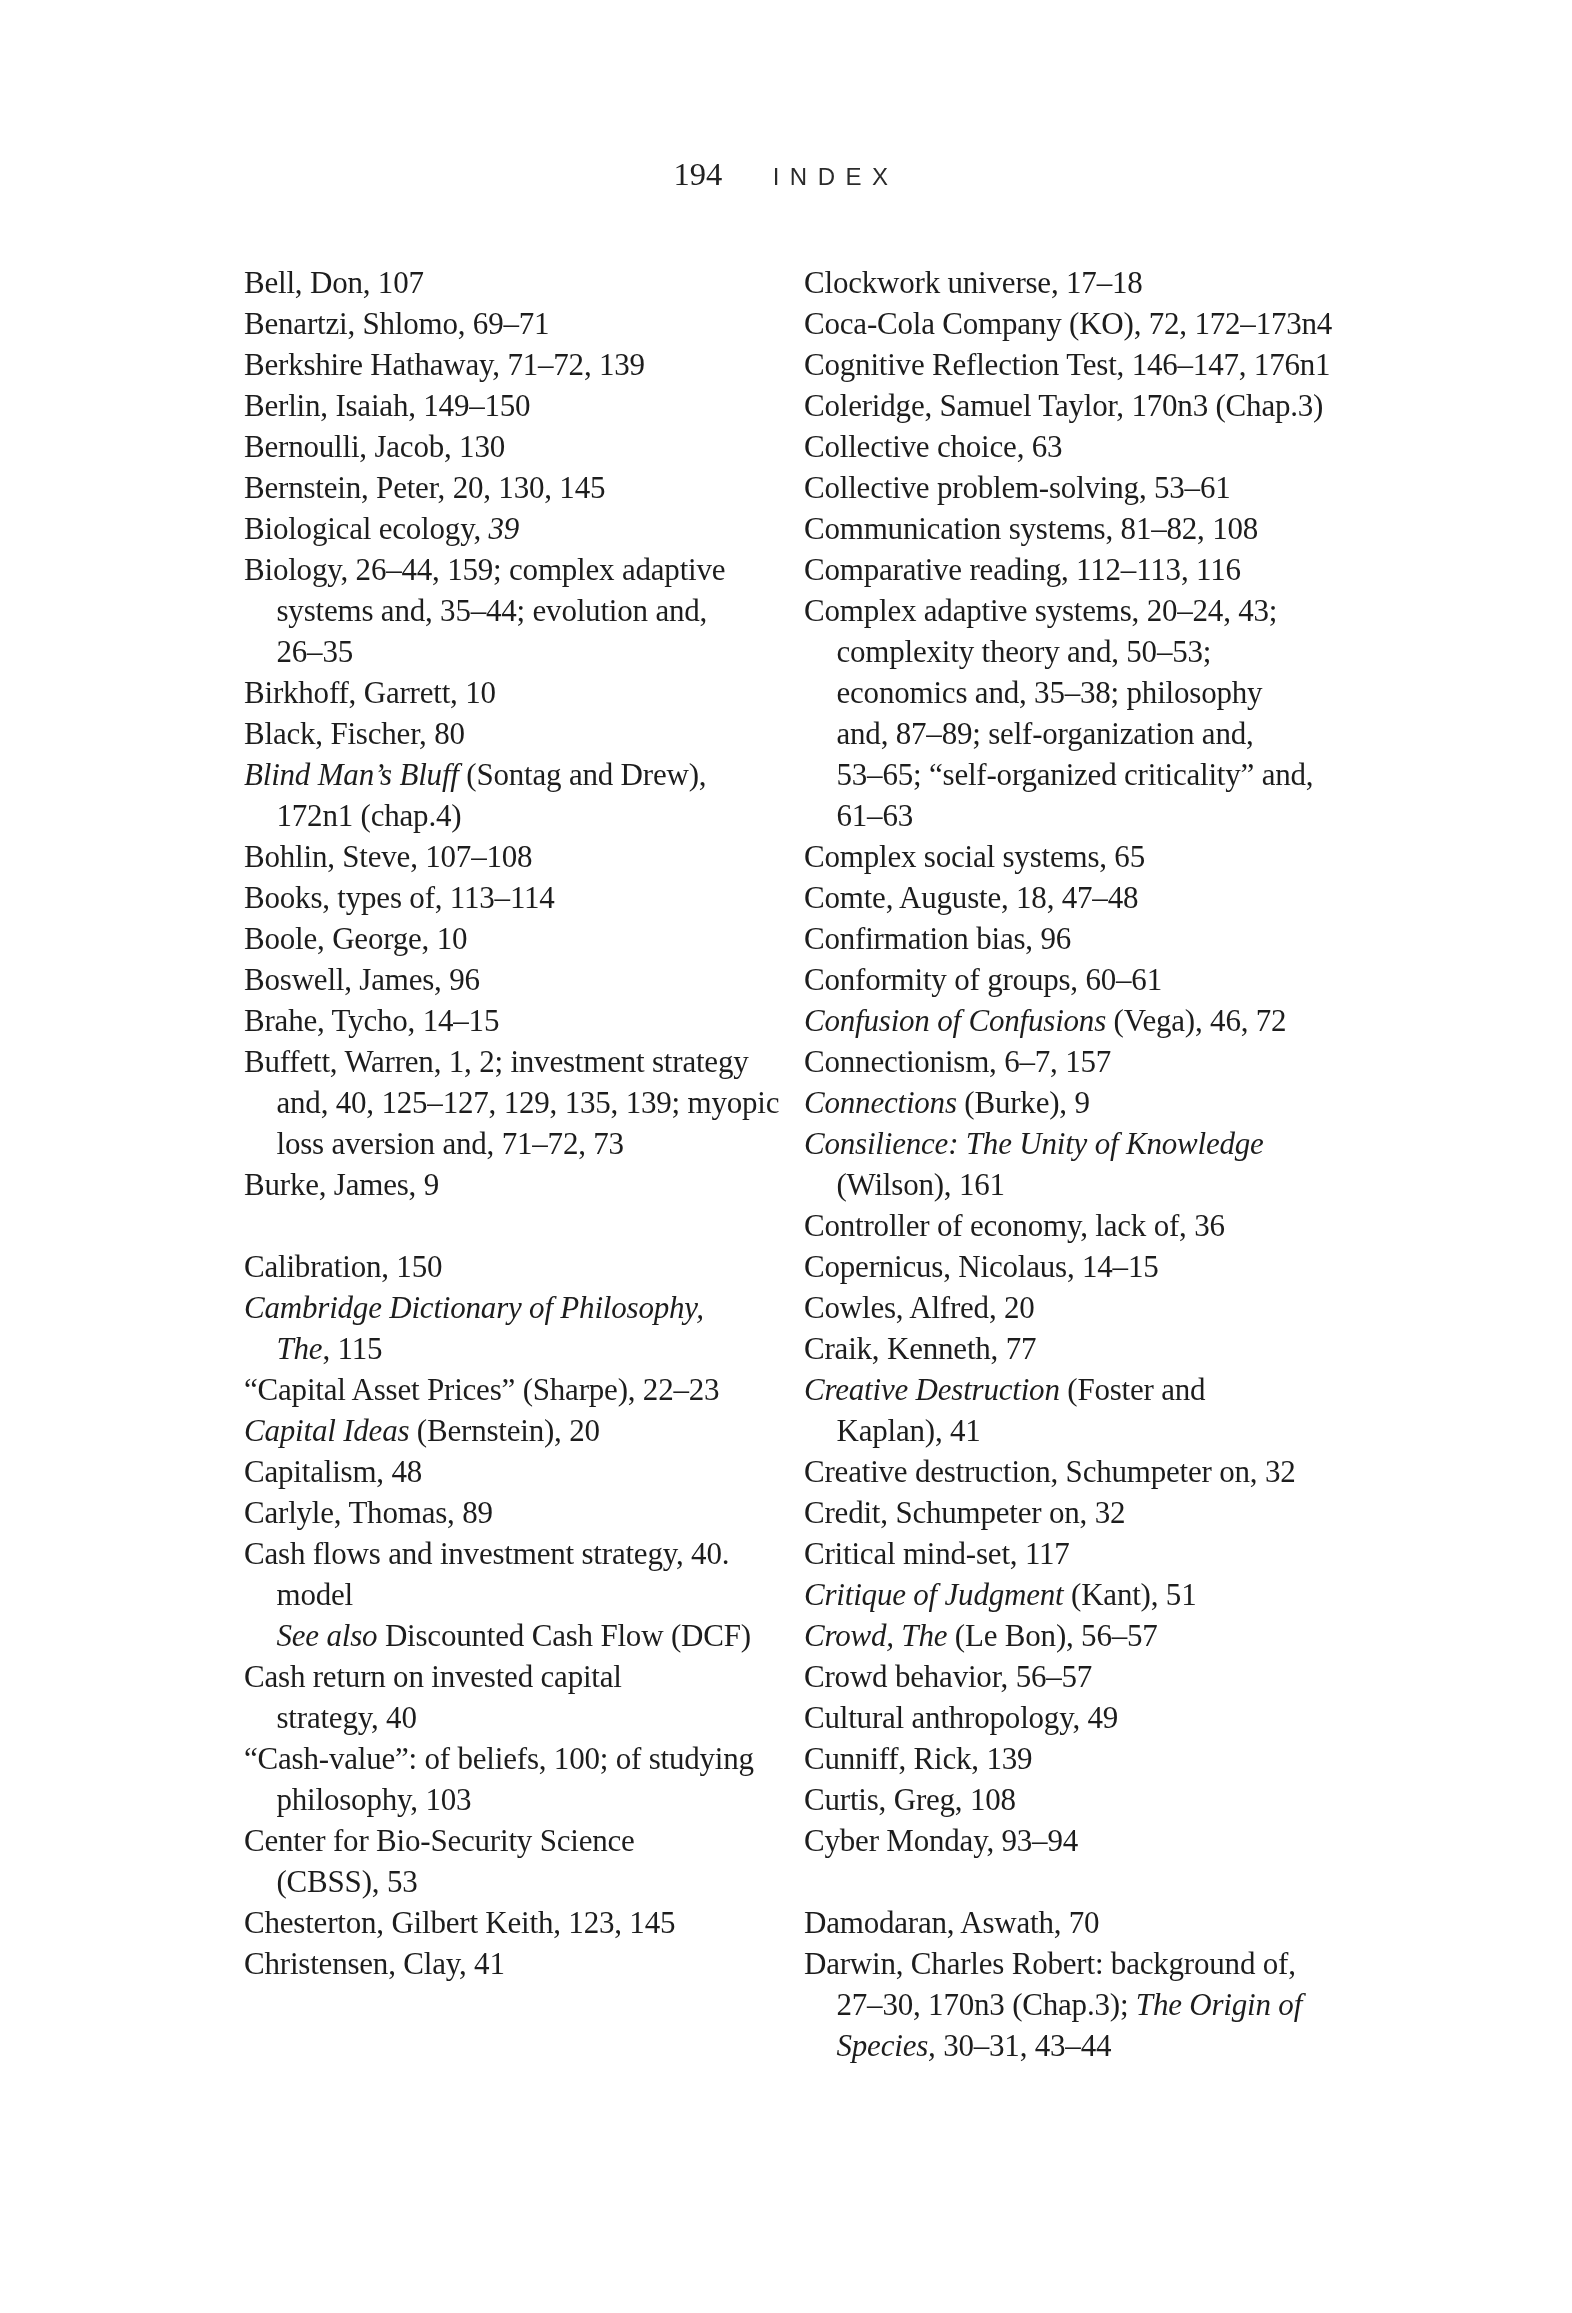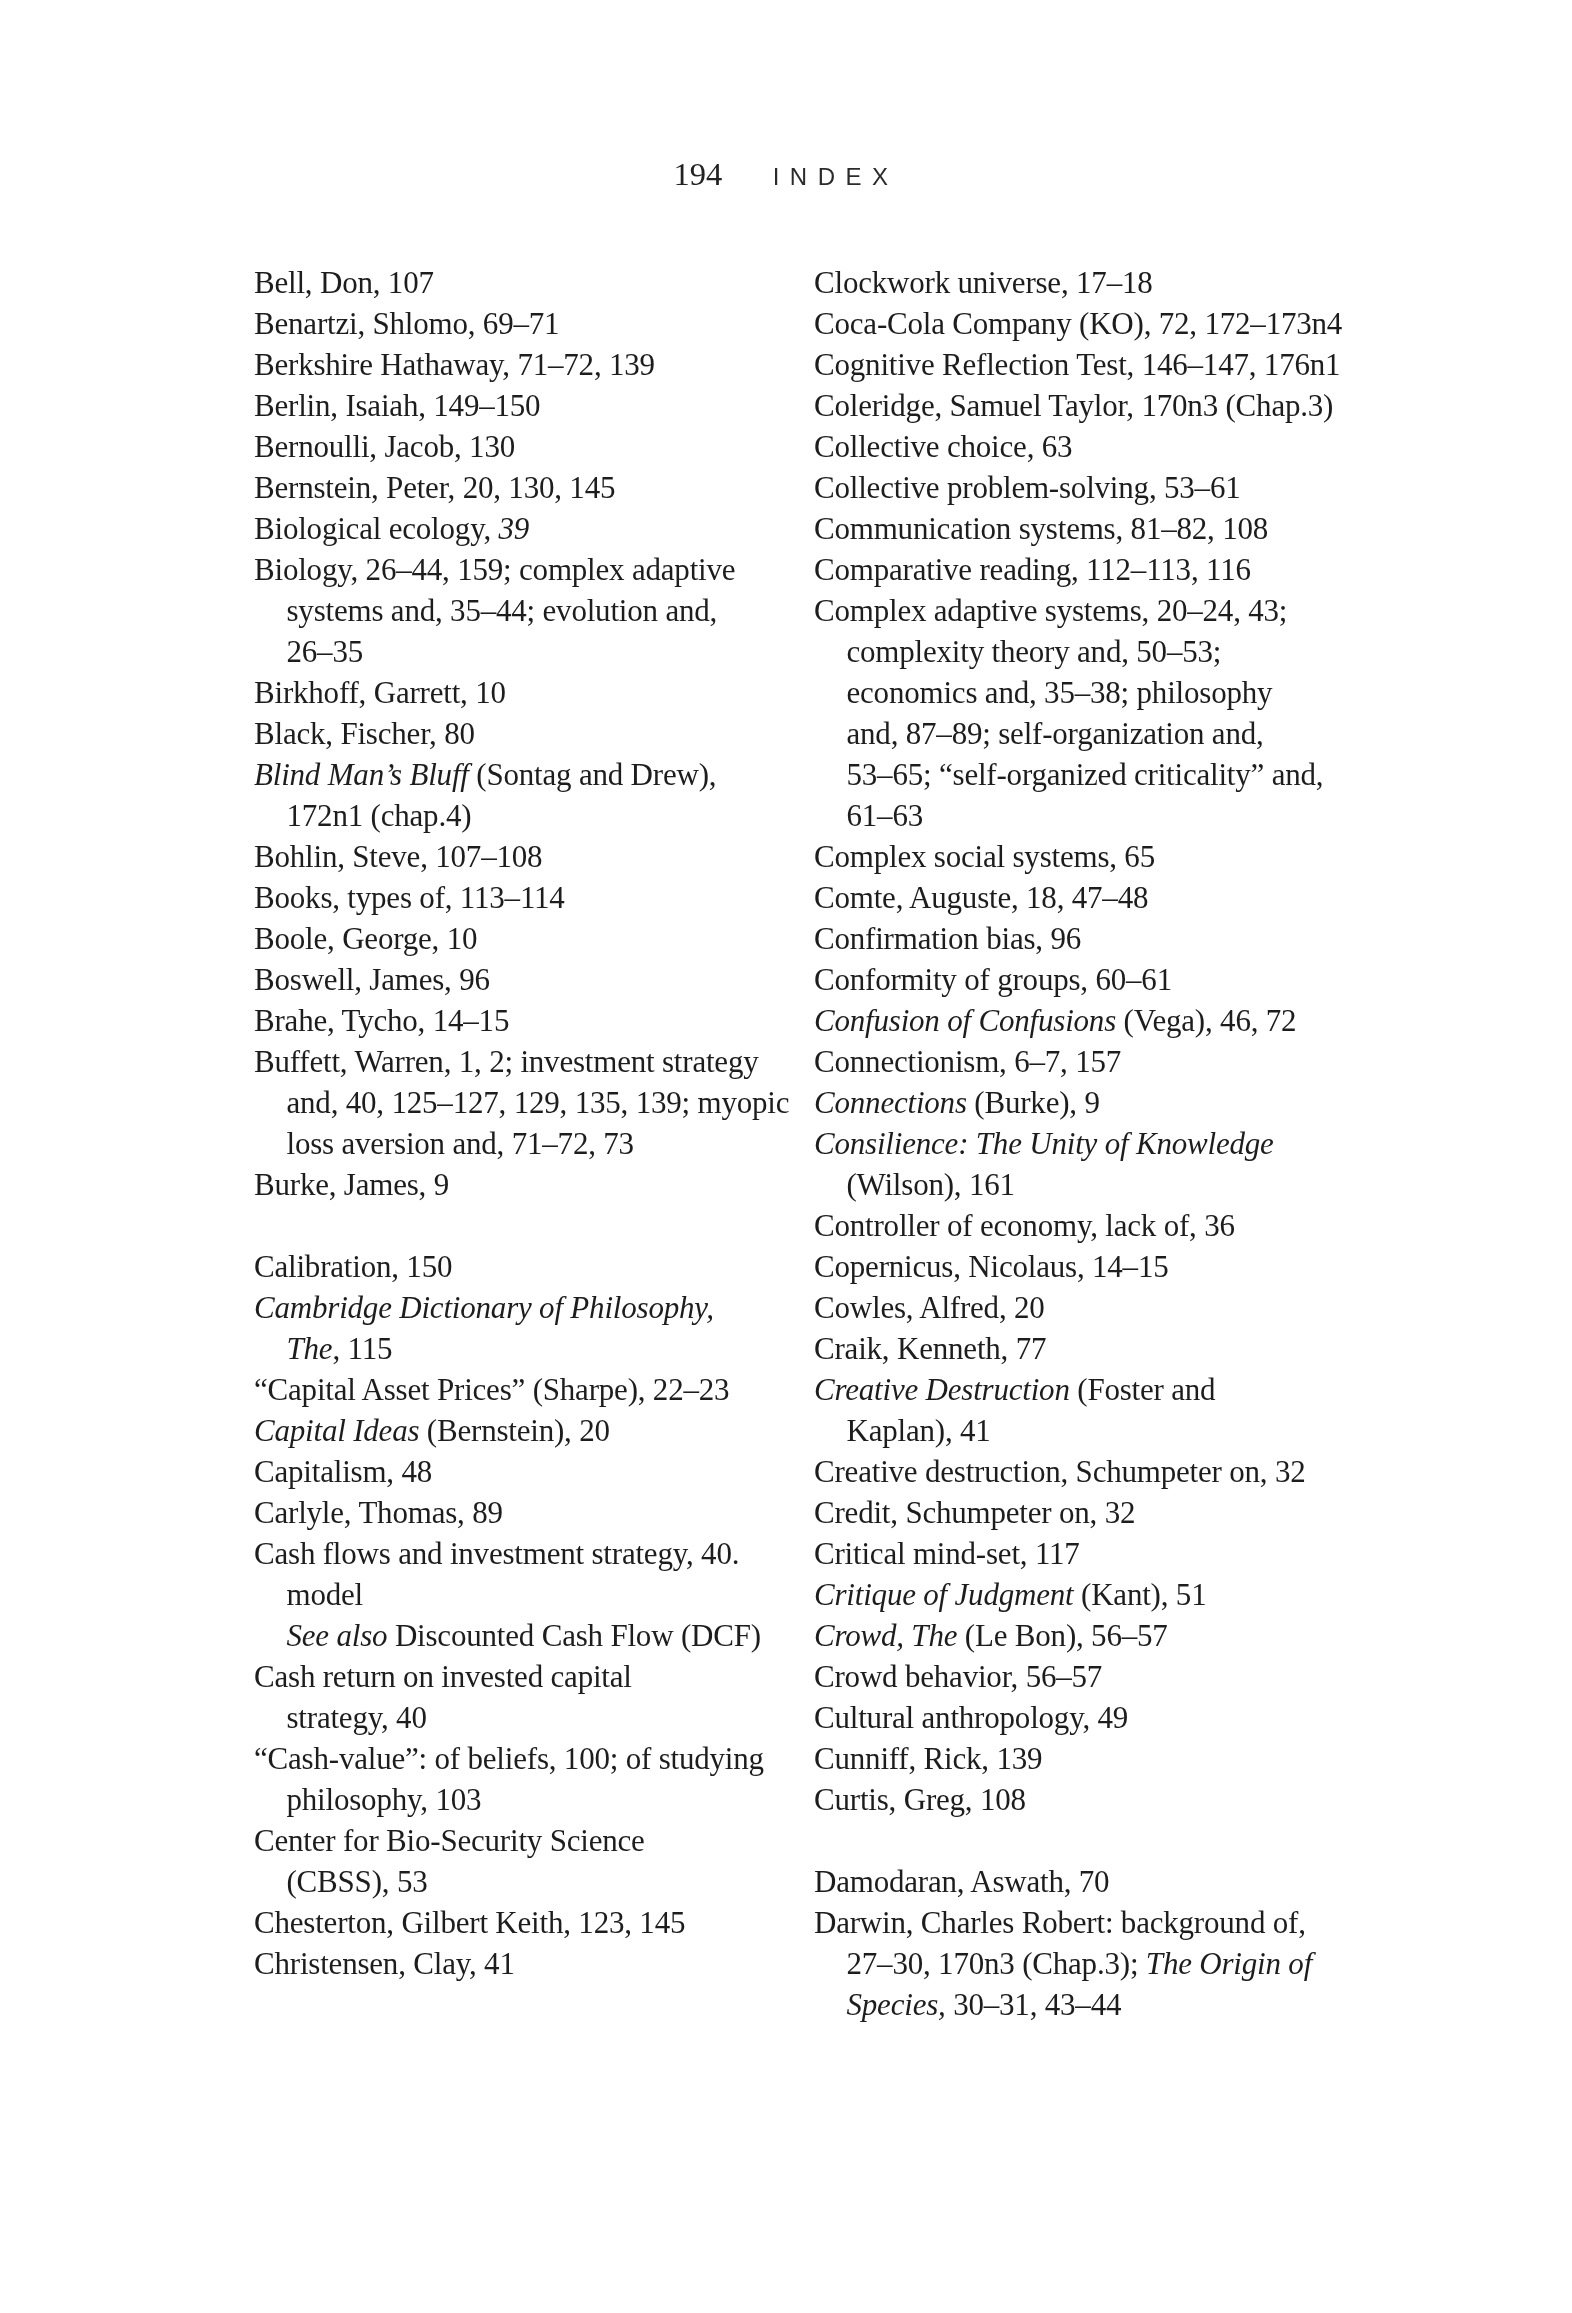--- a/index.html
+++ b/index.html
@@ -32,21 +32,21 @@
   }
   .head-title {
     font-family: "Liberation Sans", sans-serif;
     font-size: 24px;
     letter-spacing: 10.5px;
     text-indent: 10.5px;
     color: #2b2b2b;
   }
   .columns {
     position: absolute;
-    left: 254px;
+    left: 244px;
     top: 262px;
     display: flex;
   }
   .col {
     width: 560px;
   }
   .entry { }
   .entry.gap {
     margin-top: 41px;
   }
@@ -269,20 +269,23 @@
         </div>
         <div class="entry">
           <div class="line"><span>Cultural anthropology, 49</span></div>
         </div>
         <div class="entry">
           <div class="line"><span>Cunniff, Rick, 139</span></div>
         </div>
         <div class="entry">
           <div class="line"><span>Curtis, Greg, 108</span></div>
         </div>
+        <div class="entry">
+          <div class="line"><span>Cyber Monday, 93–94</span></div>
+        </div>
         <div class="entry gap">
           <div class="line"><span>Damodaran, Aswath, 70</span></div>
         </div>
         <div class="entry">
           <div class="line"><span>Darwin, Charles Robert: background of,</span></div>
           <div class="line cont"><span>27–30, 170n3 (Chap.3); </span><em>The Origin of</em></div>
           <div class="line cont"><em>Species,</em><span> 30–31, 43–44</span></div>
         </div>
       </div>
   </div>

